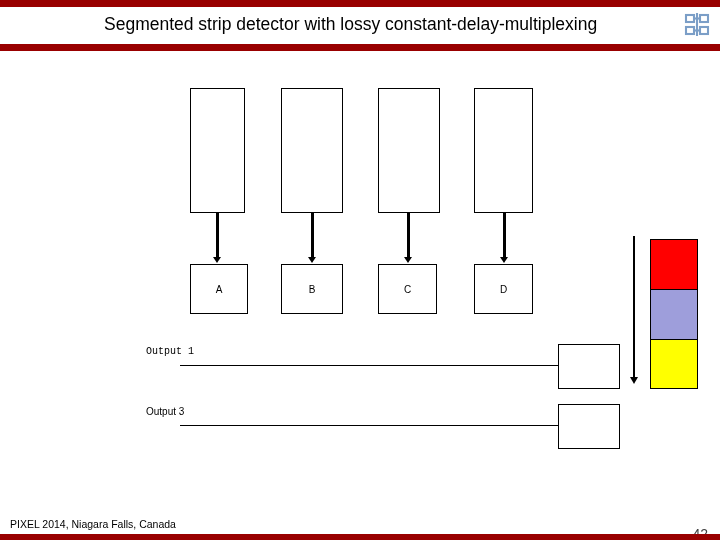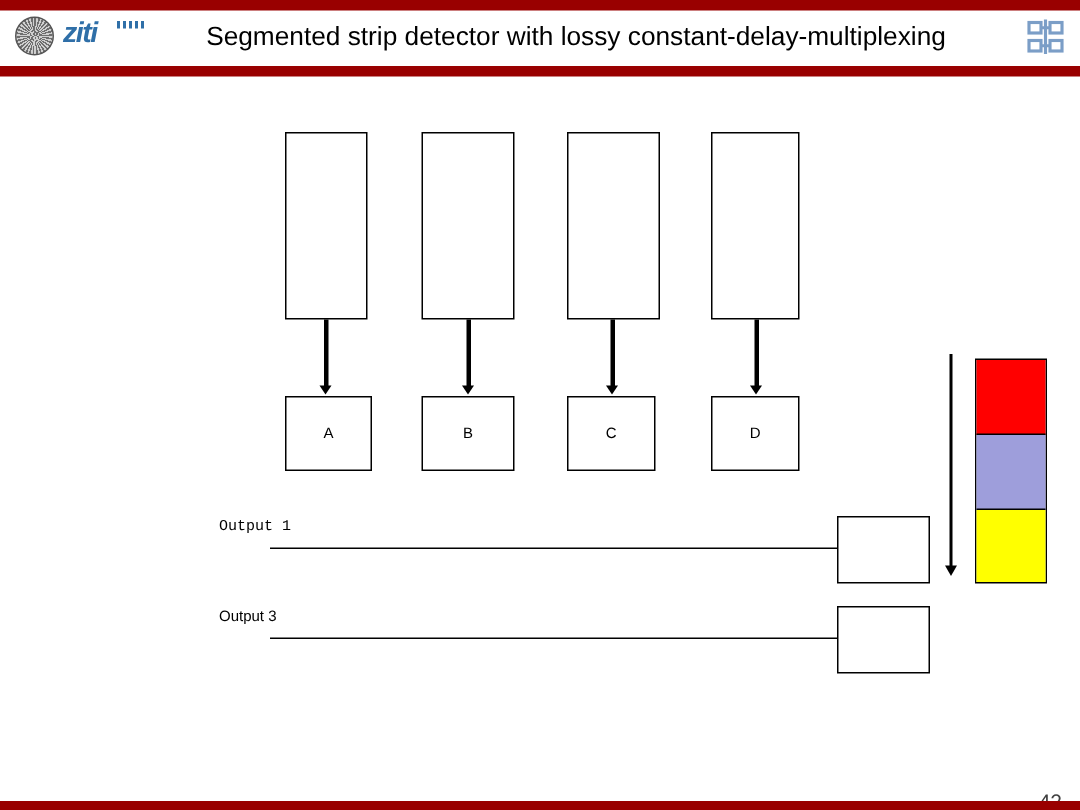--- a/index.html
+++ b/index.html
@@ -32,21 +32,21 @@
   #header-rule-top  { top: 0px;  height: 7px; }
   #header-rule-bot  { top: 44px; height: 7px; }
 
   #header-title {
     position: absolute;
     left: 104px;
     top: 11px;
     width: 560px;
     height: 26px;
     line-height: 26px;
-    text-align: center;
+    text-align: left;
     font-size: 17.5px;
     color: #000000;
     white-space: nowrap;
   }
 
   
   #logo-ziti {
     position: absolute;
     left: 6px;
     top: 9px;
@@ -213,25 +213,20 @@
     background: #990000;
   }
 </style>
 </head>
 <body>
 
 <div id="header">
   <div class="header-rule" id="header-rule-top"></div>
   <div class="header-rule" id="header-rule-bot"></div>
 
-  <div id="logo-ziti">
-    <div id="logo-seal"></div>
-    <div id="logo-ziti-word">ziti</div>
-    <div id="logo-ziti-dots"></div>
-  </div>
 
   <div id="header-title">Segmented strip detector with lossy constant-delay-multiplexing</div>
 
   <div id="logo-uni">
     <svg width="28" height="27" viewBox="0 0 28 27" aria-hidden="true">
       <g stroke="#7b9ec7" stroke-width="2.1" fill="none">
         <rect x="3" y="4" width="8" height="7"></rect>
         <rect x="17" y="4" width="8" height="7"></rect>
         <rect x="3" y="16" width="8" height="7"></rect>
         <rect x="17" y="16" width="8" height="7"></rect>
@@ -287,15 +282,16 @@
   <div id="stack-arrow-head"></div>
 
   <div id="color-stack">
     <div class="color-cell" style="top:0px;height:50px;background:#ff0000;border-bottom:1px solid #000;"></div>
     <div class="color-cell" style="top:50px;height:50px;background:#9e9edb;border-bottom:1px solid #000;"></div>
     <div class="color-cell" style="top:100px;height:48px;background:#ffff00;"></div>
   </div>
 </div>
 
 <div id="footer">
+  <div id="footer-text">PIXEL 2014, Niagara Falls, Canada</div>
   <div id="page-number">42</div>
   <div id="footer-rule"></div>
 </div>
 
 </body></html>

